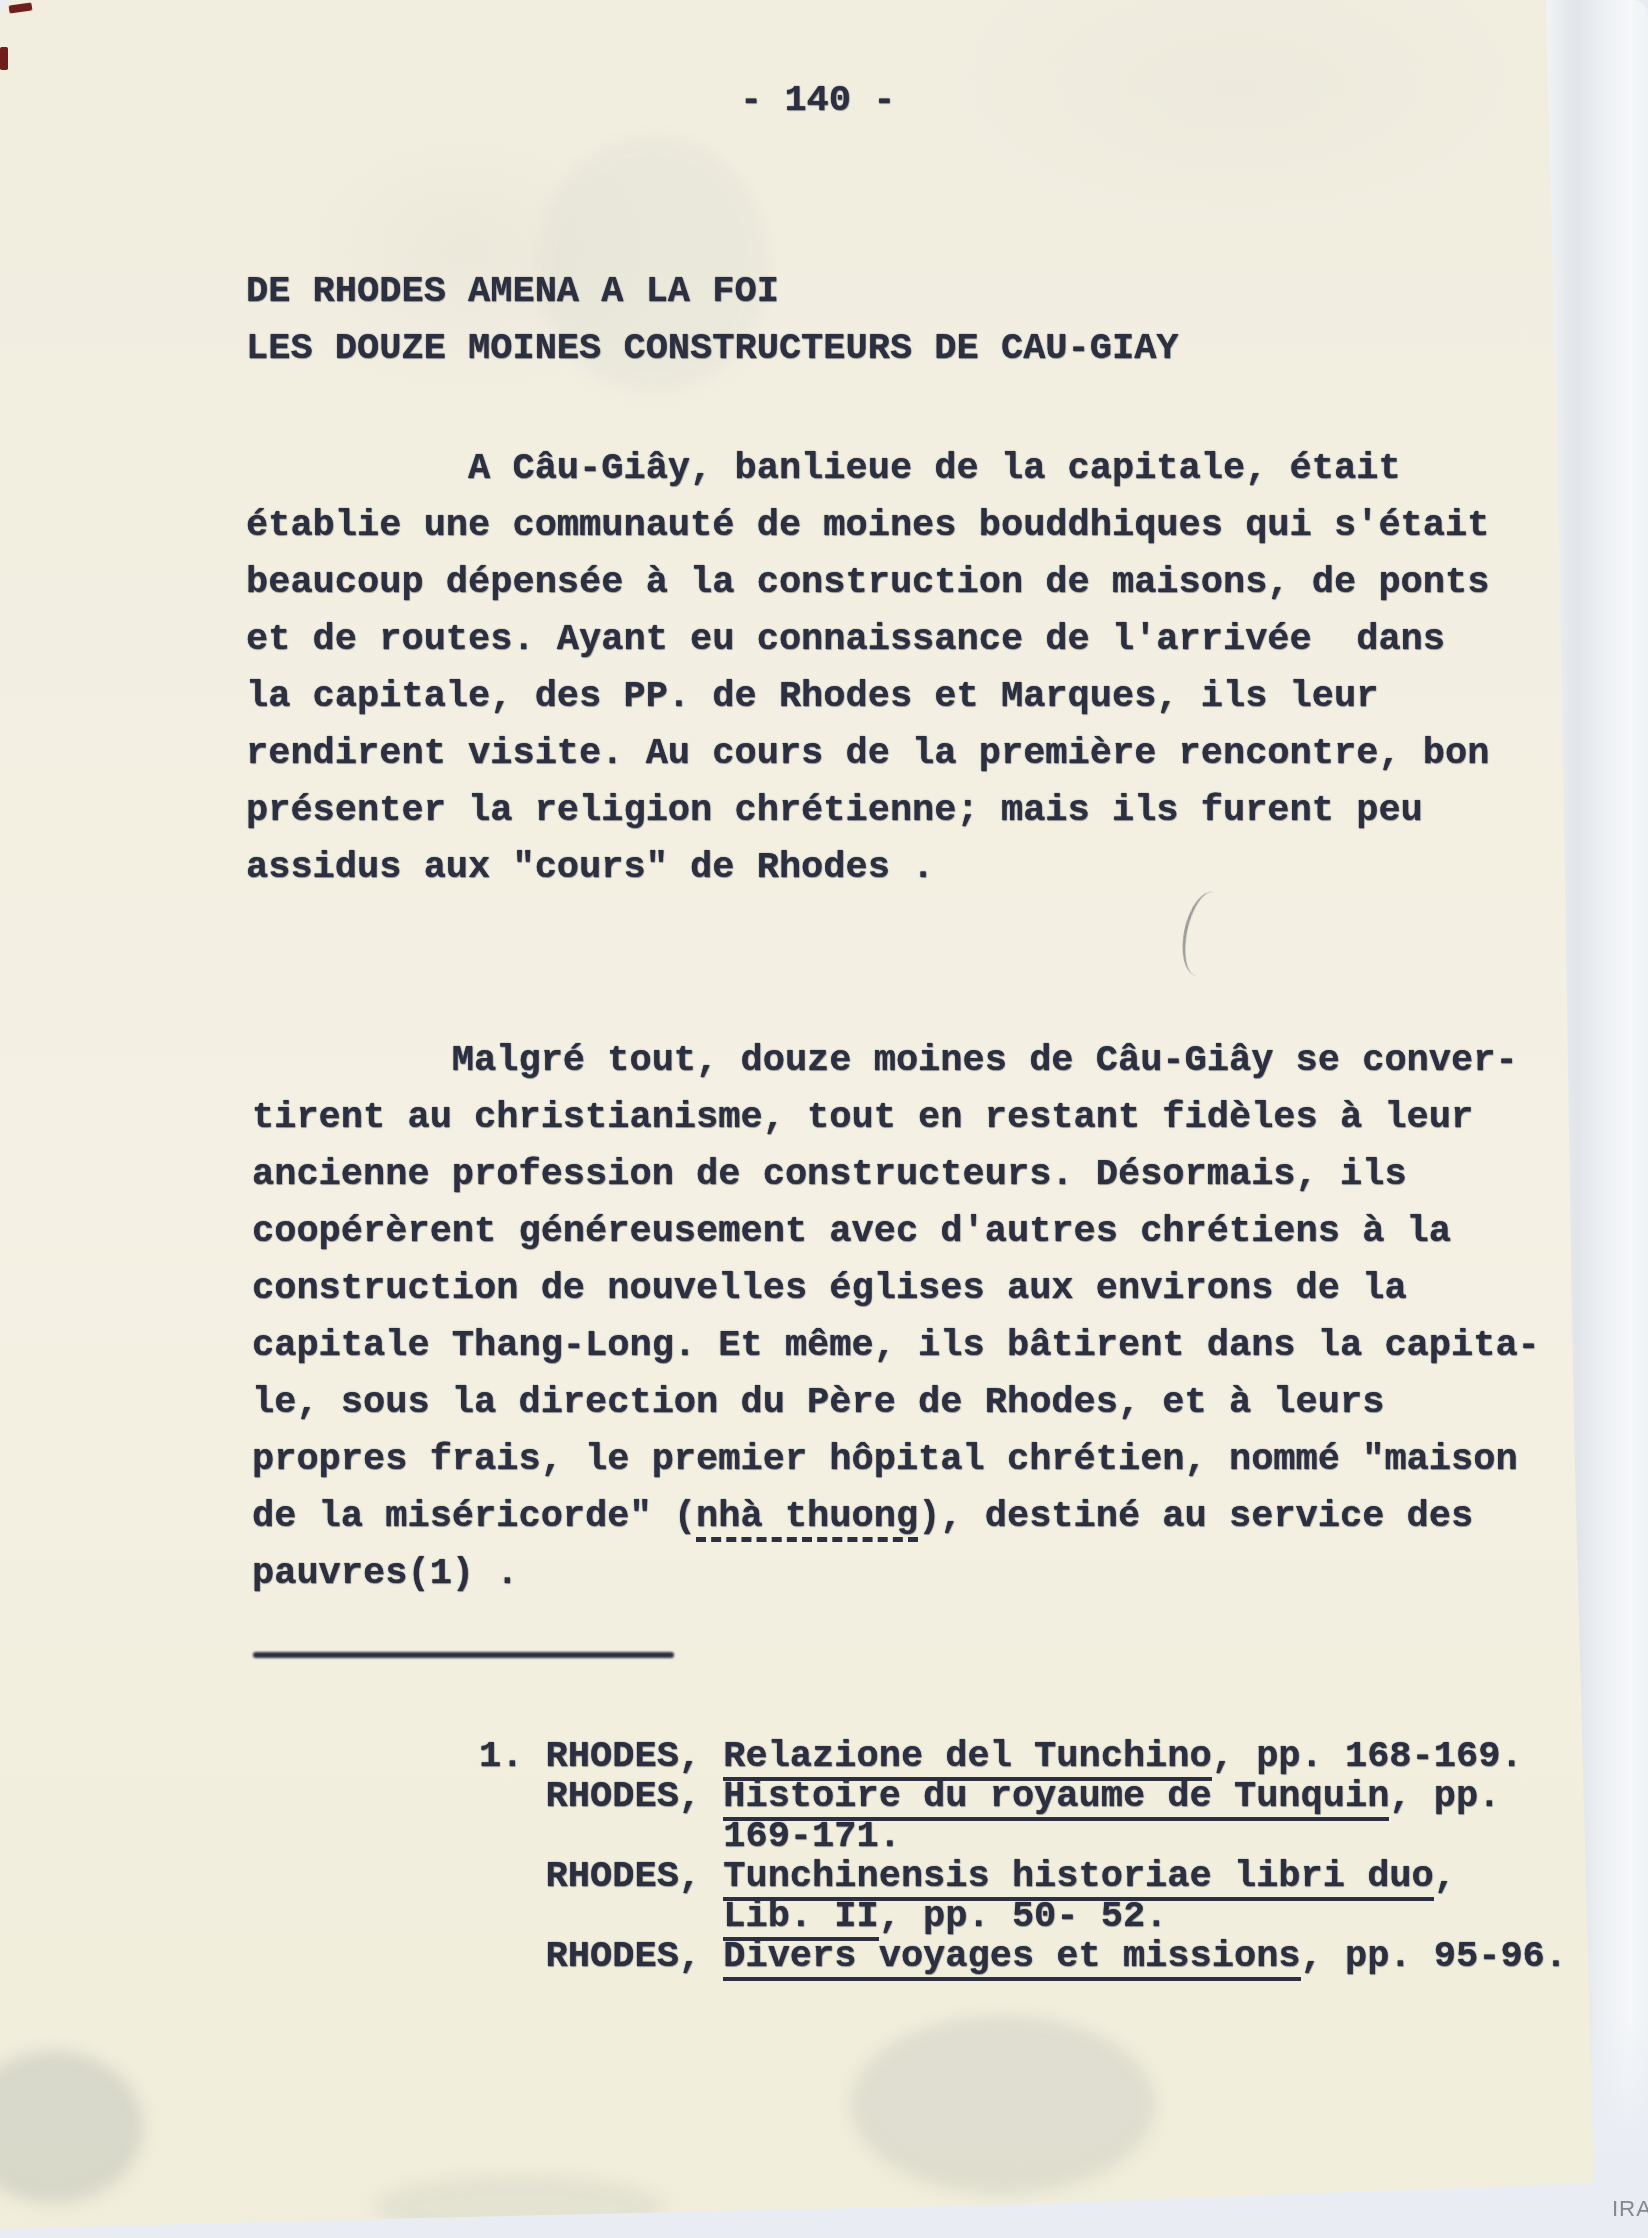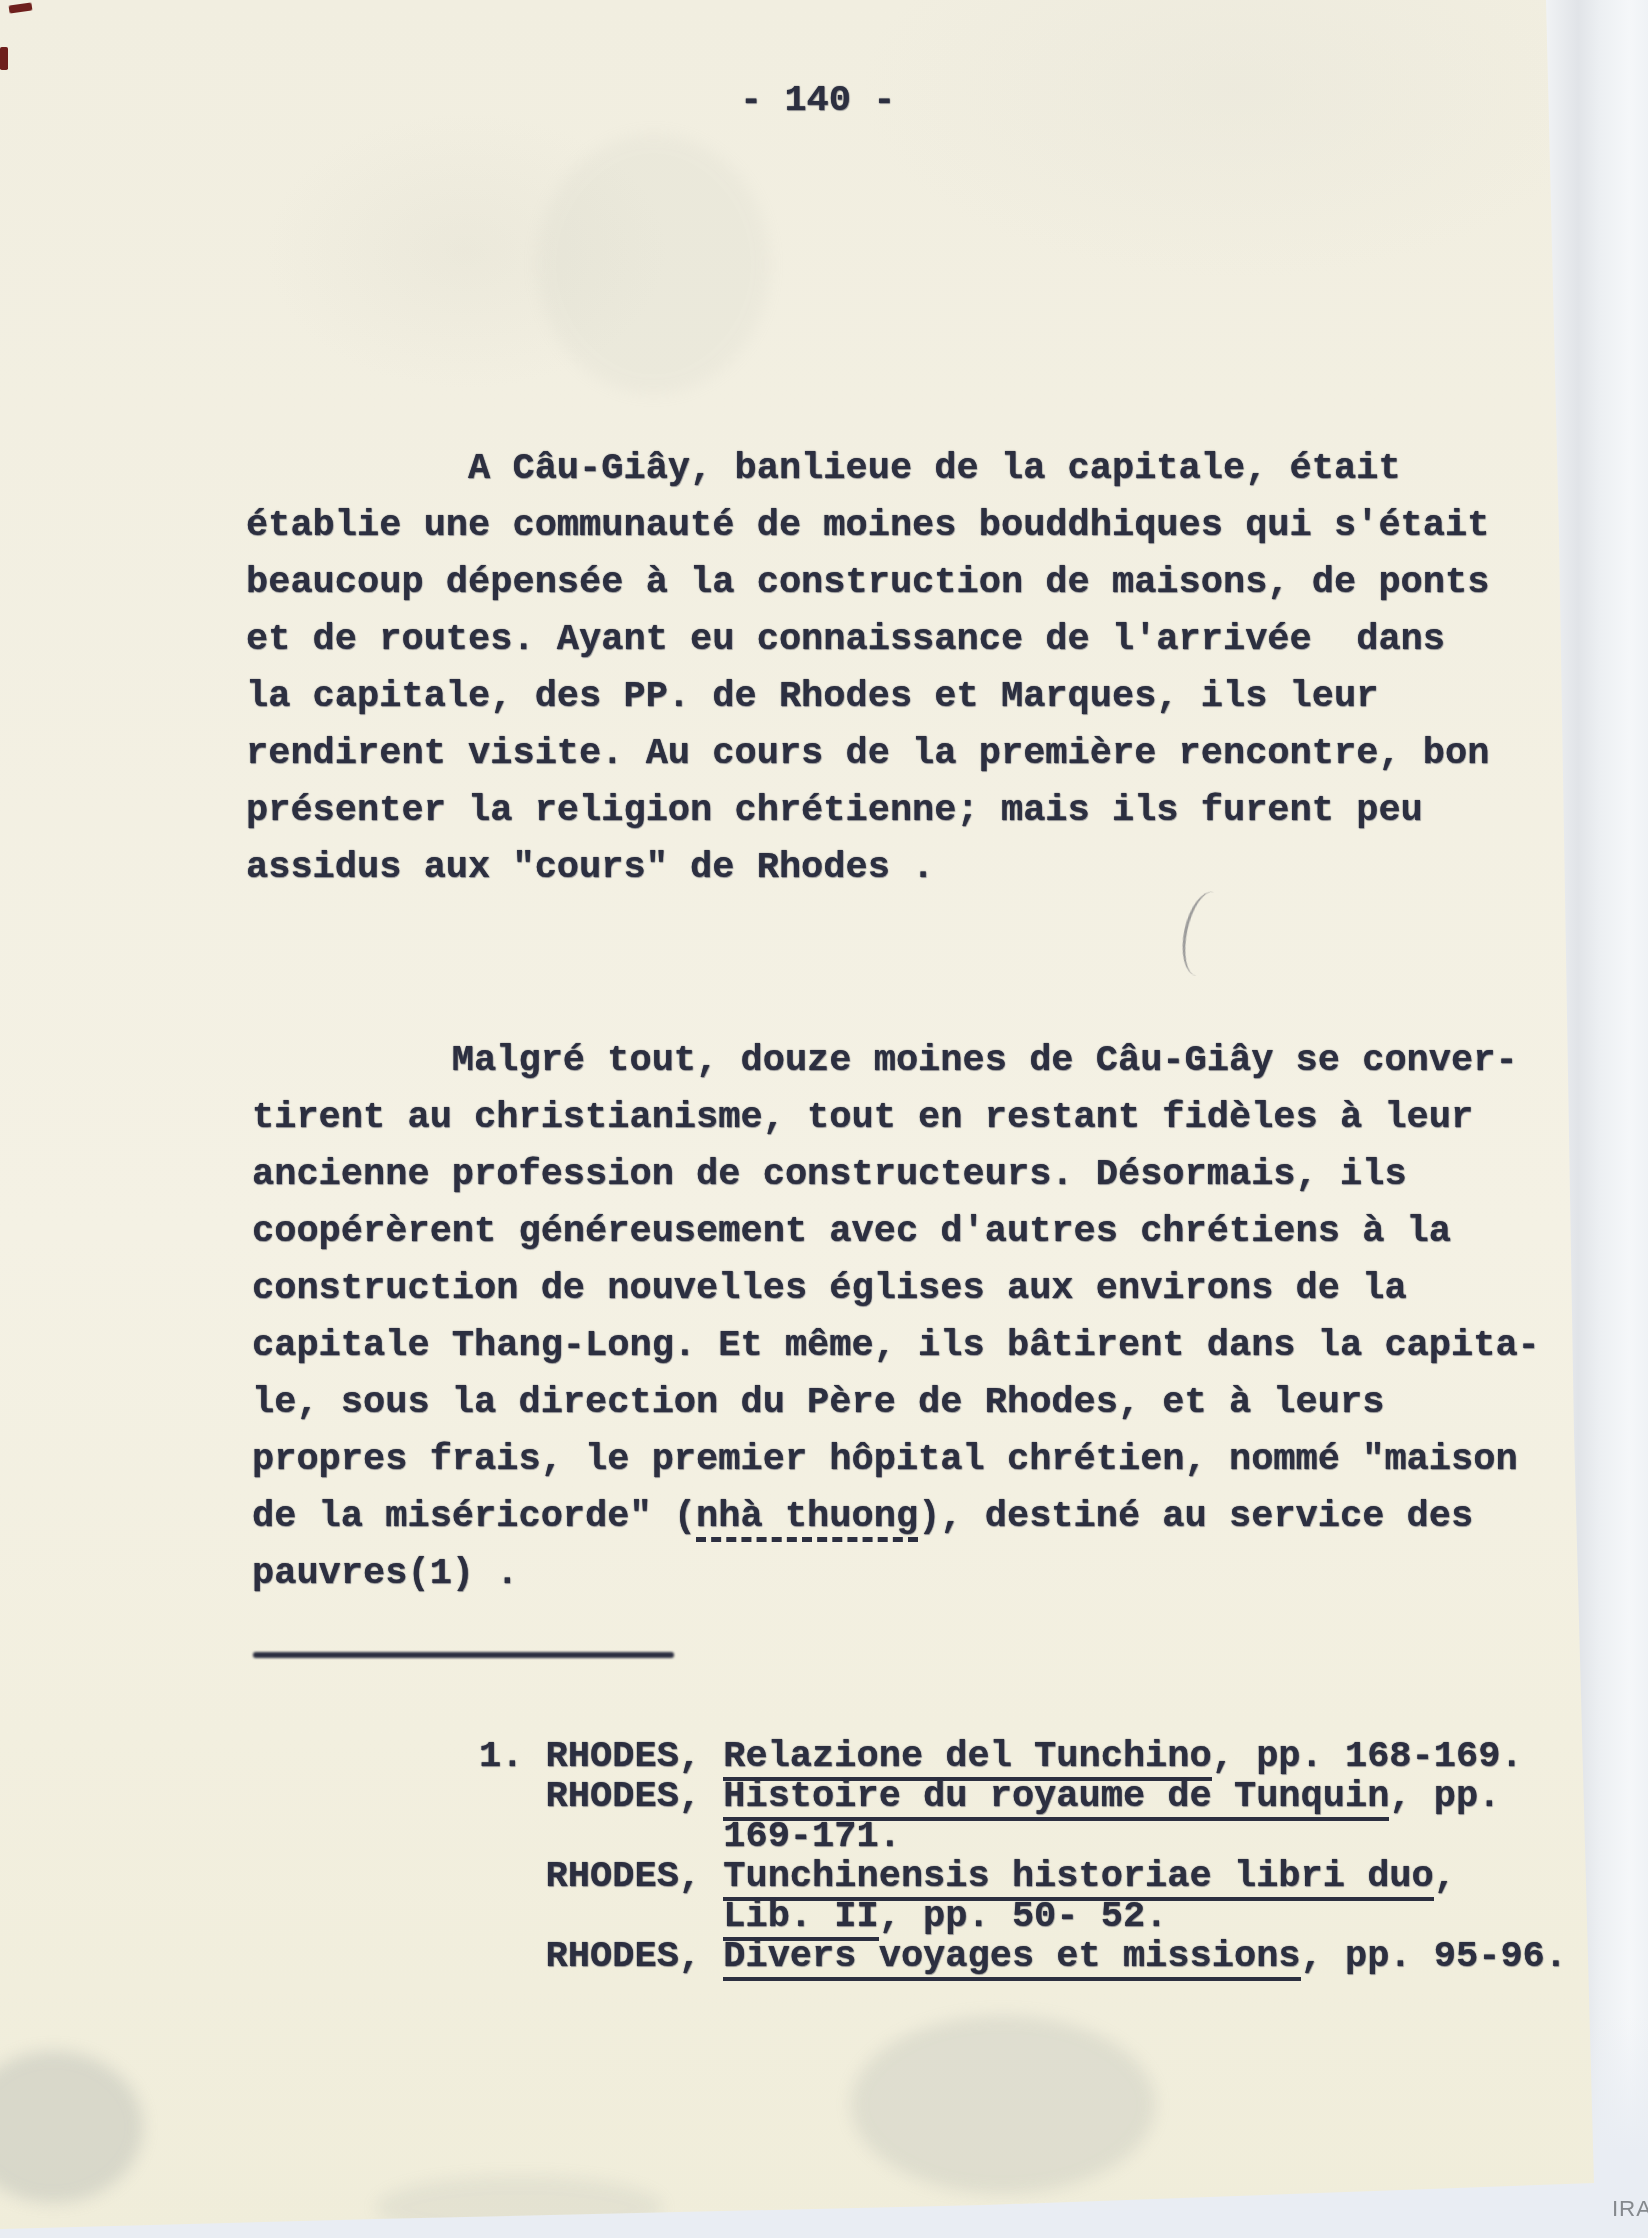--- a/index.html
+++ b/index.html
@@ -1,19 +1,20 @@
 <!DOCTYPE html>
 <html style="font-size:14.3px"><head>
 <meta charset="utf-8">
 <style>
   html,body{margin:0;padding:0;background:#e9edf3;}
   #canvas{
     position:relative;width:1649px;height:2239px;overflow:hidden;
     background:#e9edf3;
     font-family:"Liberation Mono","DejaVu Sans Mono",monospace;
+    border-radius:17px;
   }
   
   .right-strip{
     position:absolute;left:1518px;top:0;width:131px;height:2167px;
     background:linear-gradient(90deg,#fdfdfc 0%,#f0f2f4 22%,#e1e4e8 46%,#ecEFf2 62%,#f5f7f9 85%,#eff2f5 100%);
   }
   .strip-fade{
     position:absolute;left:1518px;top:2015px;width:131px;height:152px;
     background:linear-gradient(180deg,rgba(233,237,243,0) 0%,#e9edf3 90%);
   }
@@ -76,20 +77,24 @@
     <div class="smudge sm1"></div>
     <div class="smudge sm2"></div>
     <div class="smudge sm3"></div>
     <div class="smudge sm4"></div>
     <div class="mark-red mr1"></div>
     <div class="mark-red mr2"></div>
     <div class="pen-mark"></div>
 
     <div class="typewriter body-size pageno">- 140 -</div>
 
+    <div class="typewriter body-size heading">
+        <div class="tline">DE RHODES AMENA A LA FOI</div>
+        <div class="tline">LES DOUZE MOINES CONSTRUCTEURS DE CAU-GIAY</div>
+      </div>
 
     <div class="typewriter body-size para1">
         <div class="tline">          A Câu-Giây, banlieue de la capitale, était</div>
         <div class="tline">établie une communauté de moines bouddhiques qui s'était</div>
         <div class="tline">beaucoup dépensée à la construction de maisons, de ponts</div>
         <div class="tline">et de routes. Ayant eu connaissance de l'arrivée  dans</div>
         <div class="tline">la capitale, des PP. de Rhodes et Marques, ils leur</div>
         <div class="tline">rendirent visite. Au cours de la première rencontre, bon</div>
         <div class="tline">présenter la religion chrétienne; mais ils furent peu</div>
         <div class="tline">assidus aux "cours" de Rhodes .</div>

